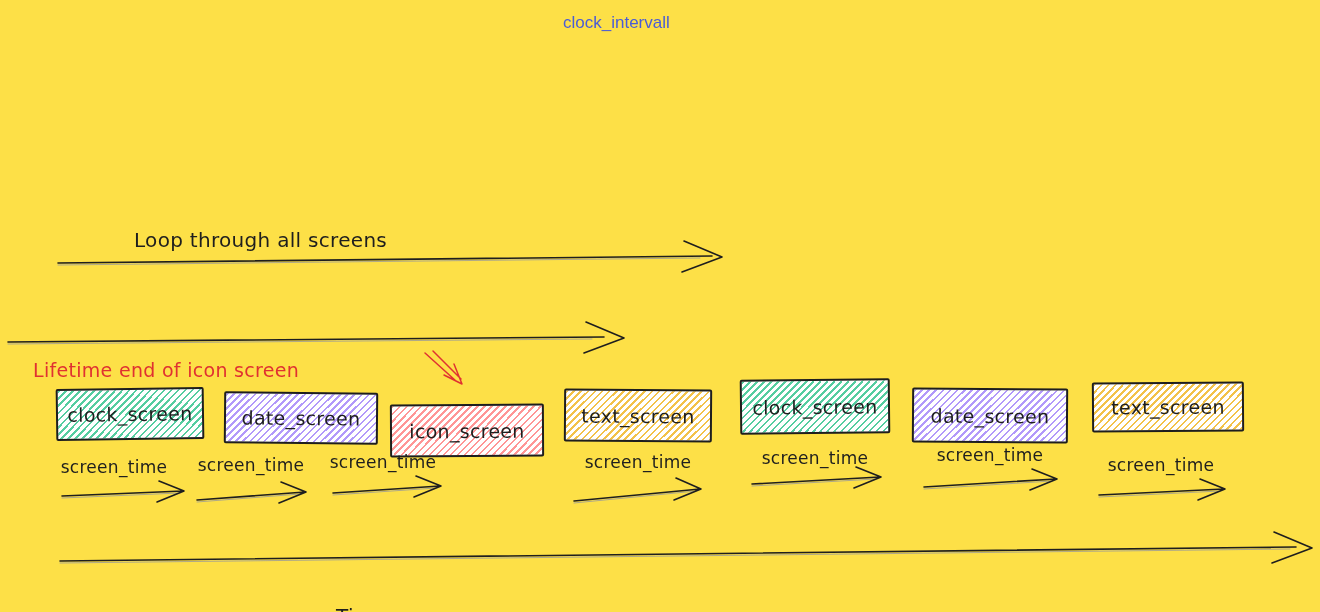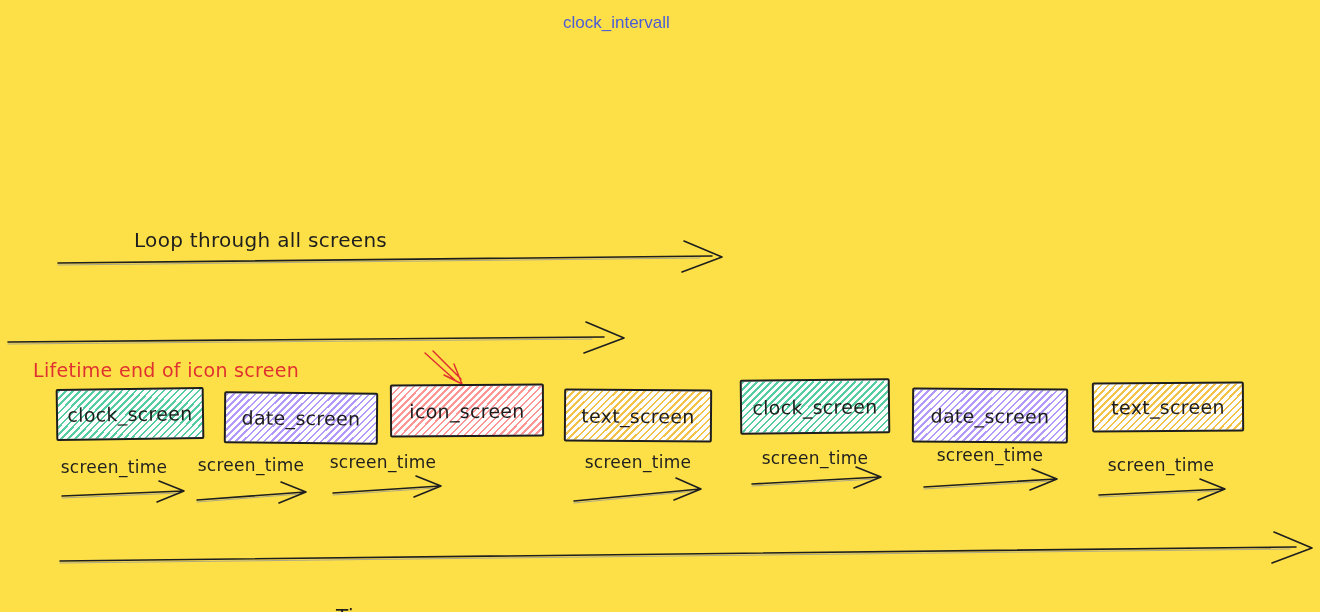--- a/index.html
+++ b/index.html
@@ -17,21 +17,21 @@
   .st7{left:1096px;top:455px;}
   .box{position:absolute;border:2px solid var(--ink);border-radius:2px;
        display:flex;align-items:center;justify-content:center;
        font-size:19px;color:var(--ink);background-color:#fff;}
   .green {background-image:repeating-linear-gradient(135deg,var(--green_fill) 0 1.8px,transparent 1.8px 5px);}
   .purple{background-image:repeating-linear-gradient(135deg,var(--purple_fill) 0 1.8px,transparent 1.8px 5px);}
   .red   {background-image:repeating-linear-gradient(135deg,var(--red_fill) 0 1.8px,transparent 1.8px 5px);}
   .yellow{background-image:repeating-linear-gradient(135deg,var(--yellow_fill) 0 1.8px,transparent 1.8px 5px);}
   .b1{left:56px;top:388px;width:144px;height:48px;transform:rotate(-0.8deg);}
   .b2{left:224px;top:392px;width:150px;height:48px;transform:rotate(0.5deg);}
-  .b3{left:390px;top:384px;width:150px;height:49px;transform:rotate(-0.3deg);text-align:center;}
+  .b3{left:390px;top:404px;width:150px;height:49px;transform:rotate(-0.3deg);text-align:center;}
   .b4{left:564px;top:389px;width:144px;height:49px;transform:rotate(0.4deg);}
   .b5{left:740px;top:379px;width:146px;height:51px;transform:rotate(-0.6deg);}
   .b6{left:912px;top:388px;width:152px;height:51px;transform:rotate(0.4deg);}
   .b7{left:1092px;top:382px;width:148px;height:46px;transform:rotate(-0.4deg);}
   svg.arrows{position:absolute;left:0;top:0;pointer-events:none;}
   .ink-line{stroke:var(--ink);stroke-width:1.6;fill:none;stroke-linecap:round;stroke-linejoin:round;}
   .ghost-line{stroke:#9a9a9a;stroke-width:1;fill:none;stroke-linecap:round;opacity:0.8;}
   .red-line{stroke:var(--red);stroke-width:1.5;fill:none;stroke-linecap:round;stroke-linejoin:round;}
 </style>
 </head>

